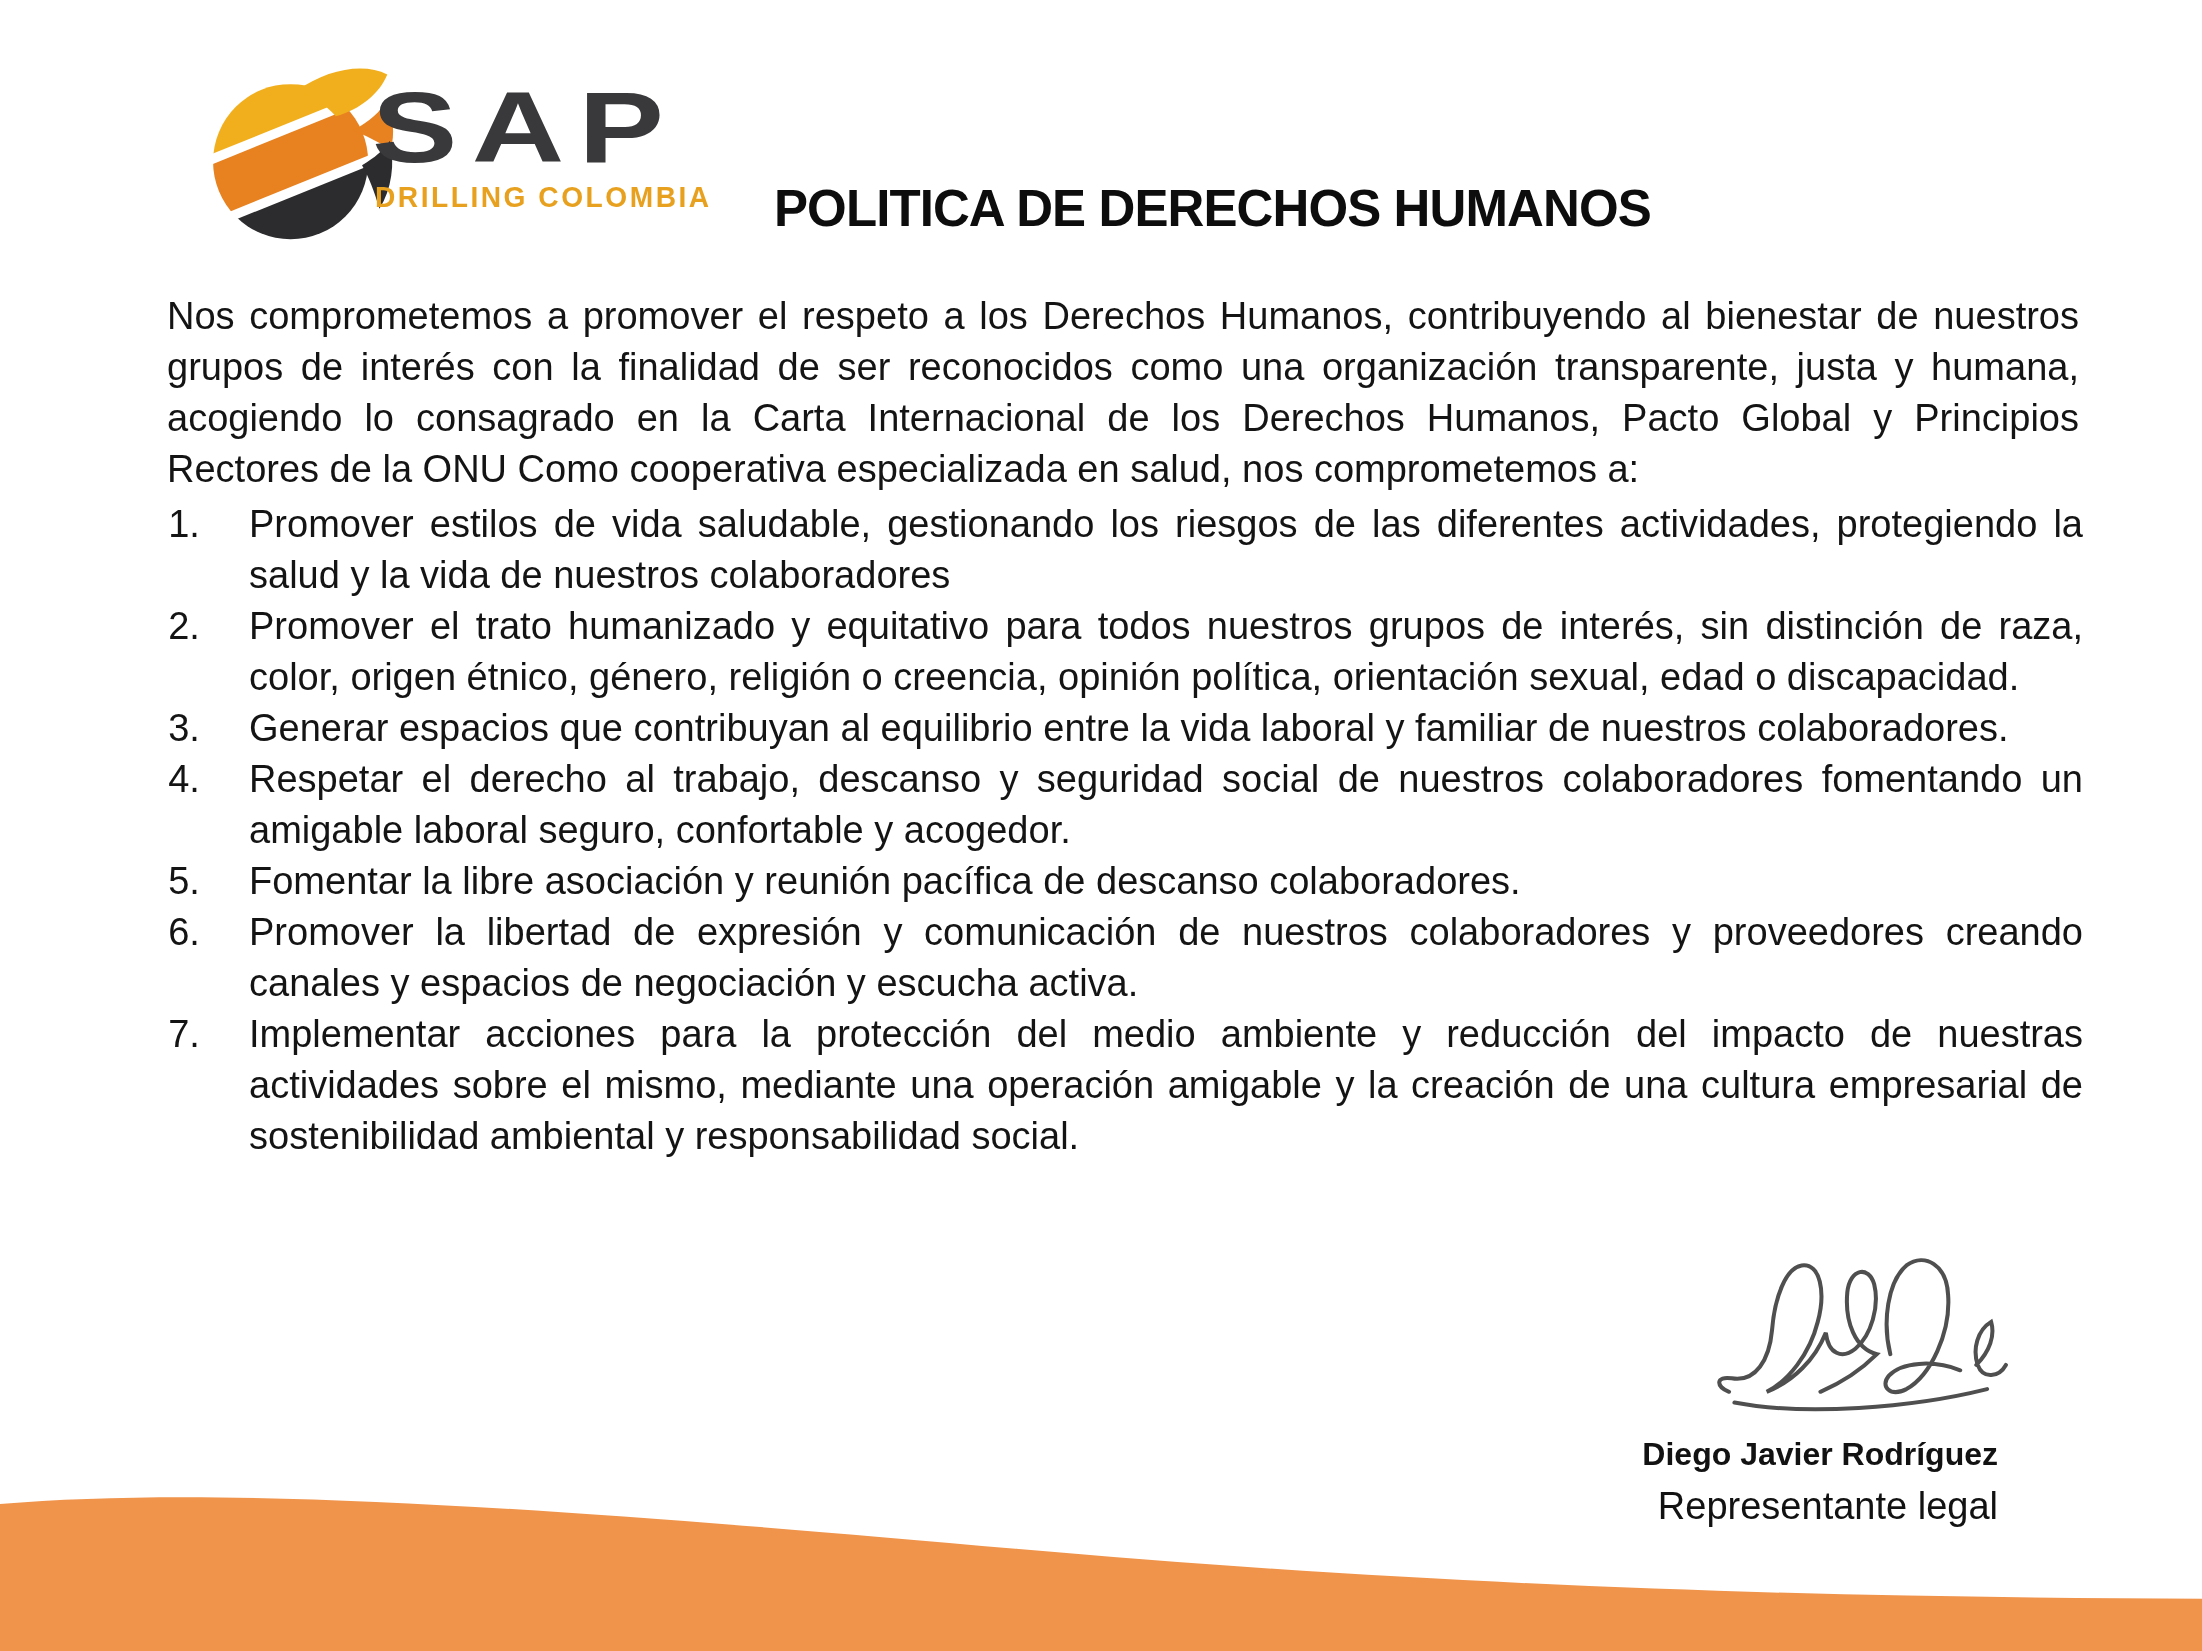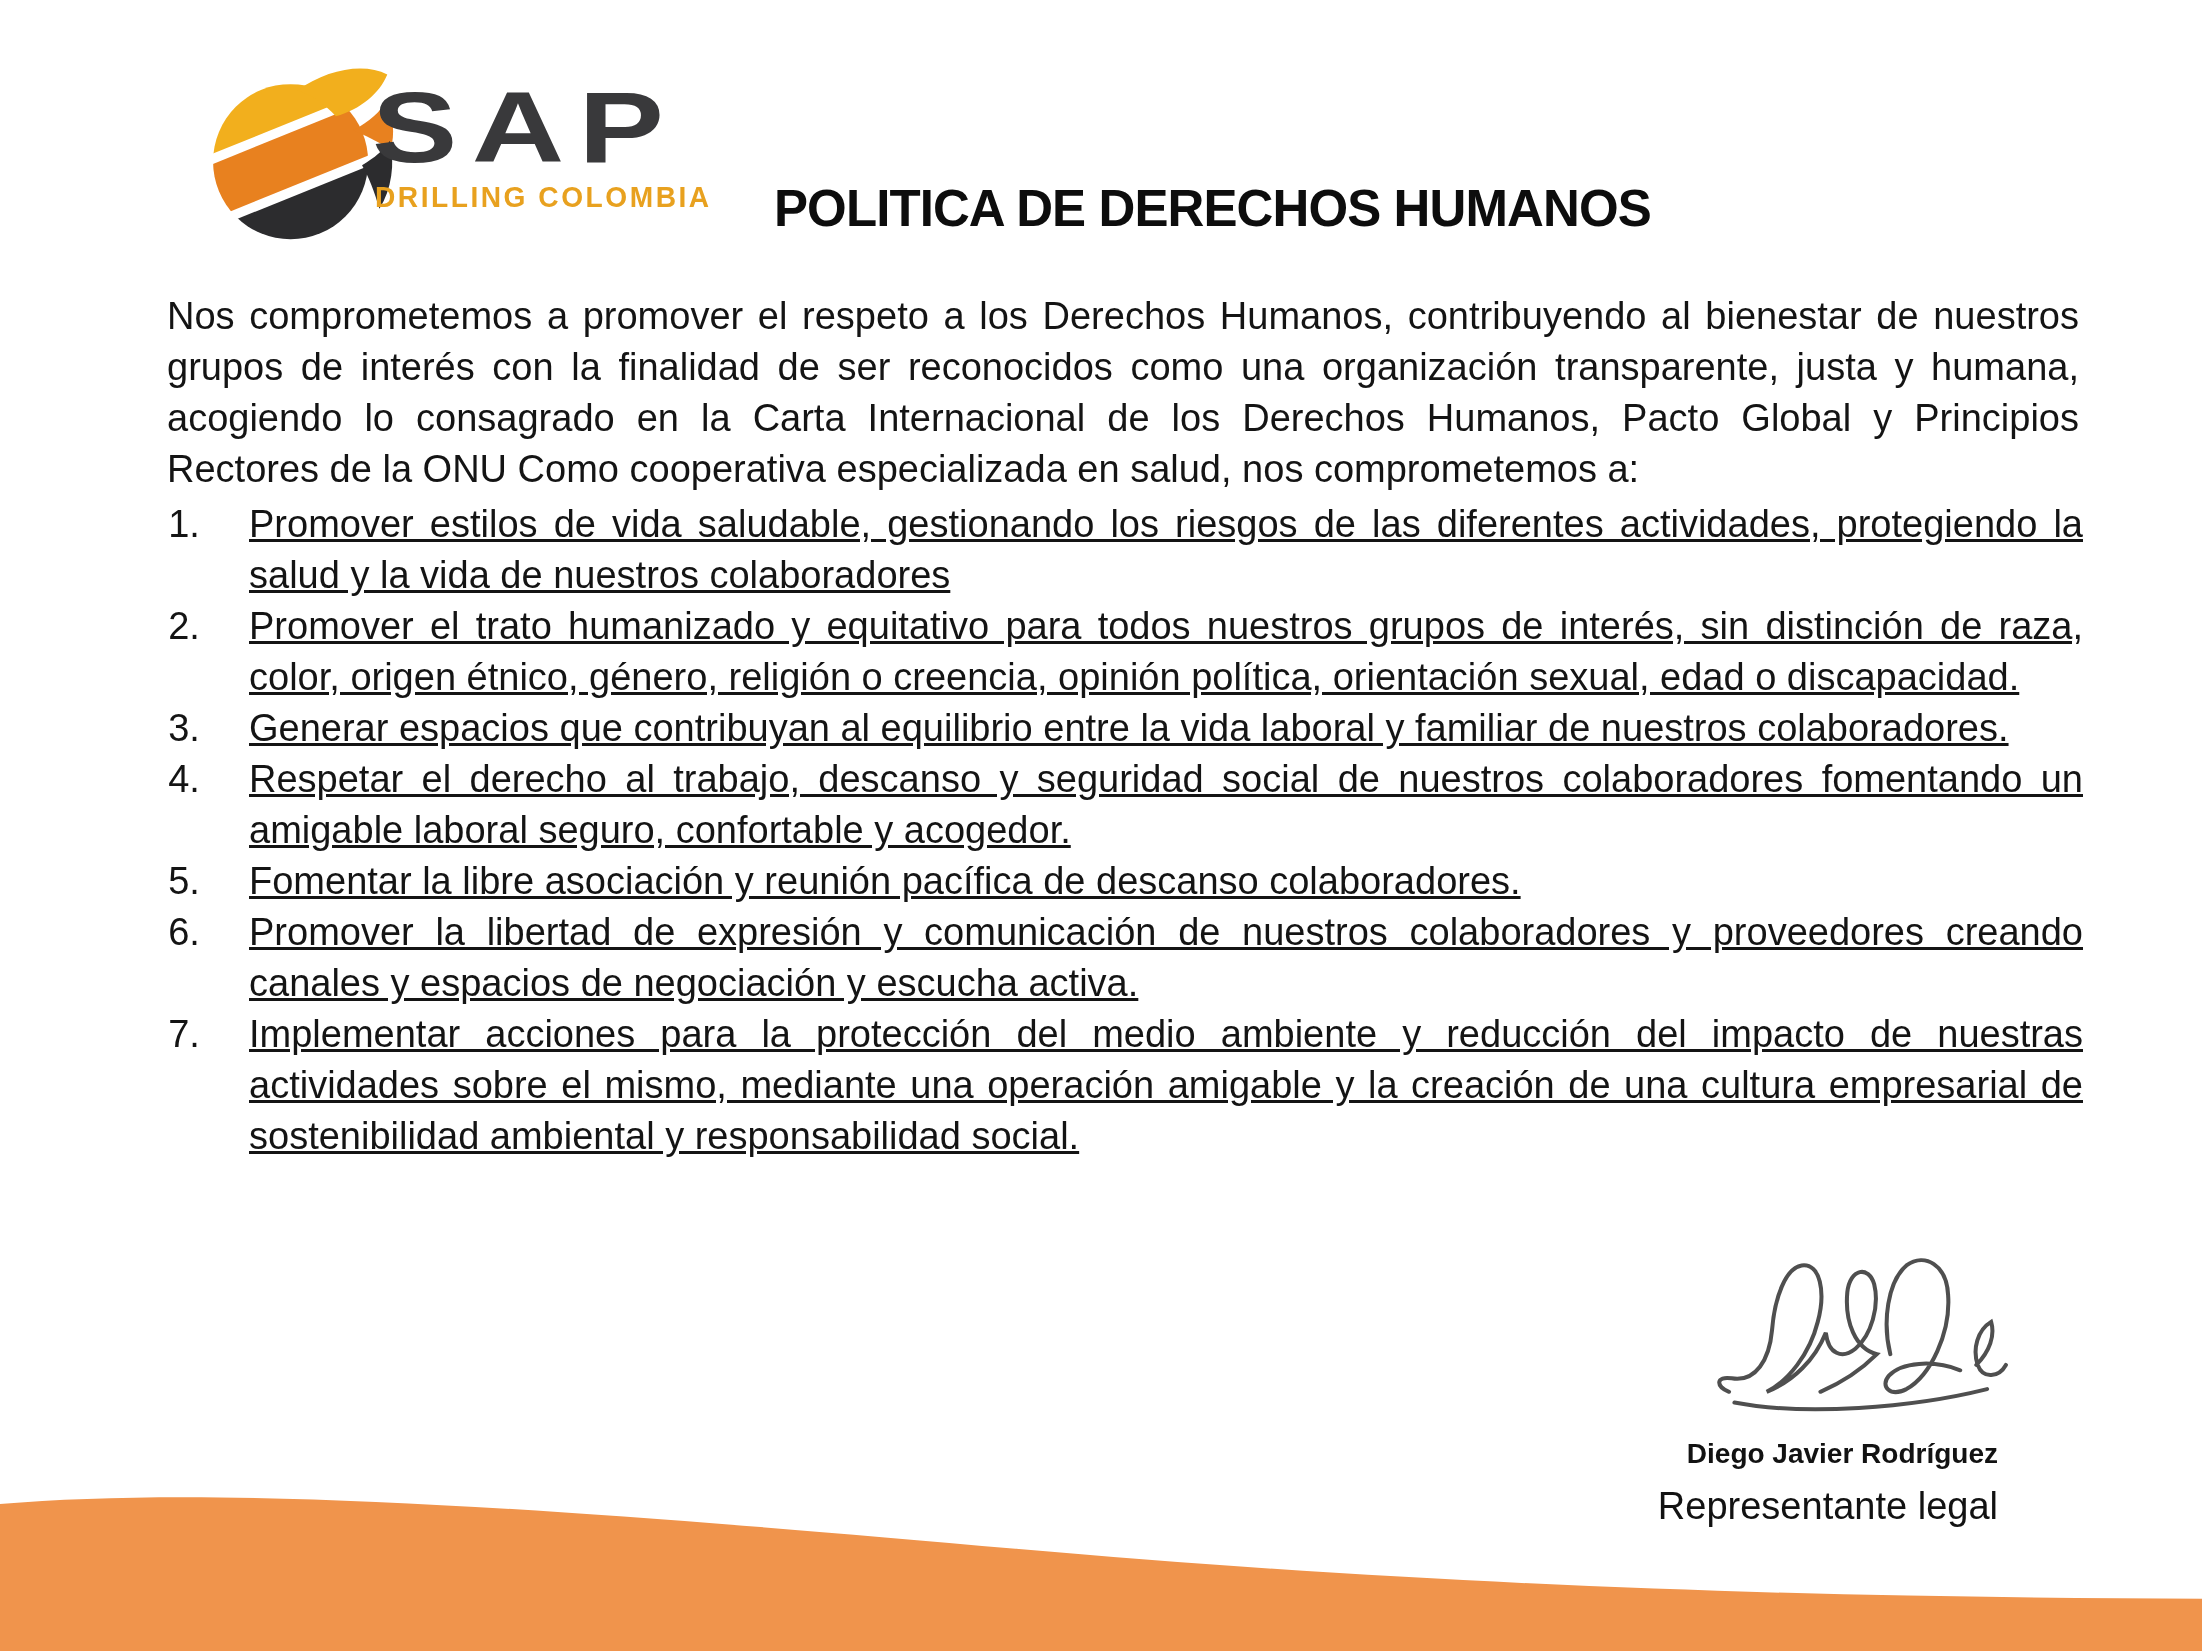--- a/index.html
+++ b/index.html
@@ -27,35 +27,35 @@
     position:absolute;left:774px;top:179px;width:826px;
     text-align:center;font-size:51px;font-weight:bold;letter-spacing:-0.9px;
     white-space:nowrap;color:#0d0d0d;
   }
   
   .content{
     position:absolute;left:163px;top:287px;width:1920px;
     font-size:38px;line-height:51px;text-align:justify;color:#141414;
   }
   .intro{margin:4px;}
-  ol.policy{list-style:none;margin:0;padding:0;counter-reset:pt;text-decoration:underline;}
+  ol.policy{list-style:none;margin:0;padding:0;counter-reset:pt;}
   ol.policy li{
     counter-increment:pt;position:relative;padding-left:86px;margin:0;
   }
   ol.policy li::before{
     content:counter(pt) ".";
     position:absolute;left:5.2px;top:0;
   }
   
   .signature-svg{position:absolute;left:1708px;top:1252px;width:327px;height:168px;}
   .signature-block{
     position:absolute;right:205px;top:1428px;text-align:right;
     font-size:38px;line-height:52px;white-space:nowrap;
   }
-  .sig-name{font-weight:bold;font-size:28px;}
+  .sig-name{font-weight:bold;font-size:32px;}
   
   .wave{position:absolute;left:0;top:0;width:2203px;height:1652px;pointer-events:none;}
 </style>
 </head>
 <body>
 
 <div class="logo">
   <svg class="logo-icon" viewBox="0 0 225 215" xmlns="http://www.w3.org/2000/svg" aria-hidden="true">
     <defs>
       <clipPath id="ballClip">

